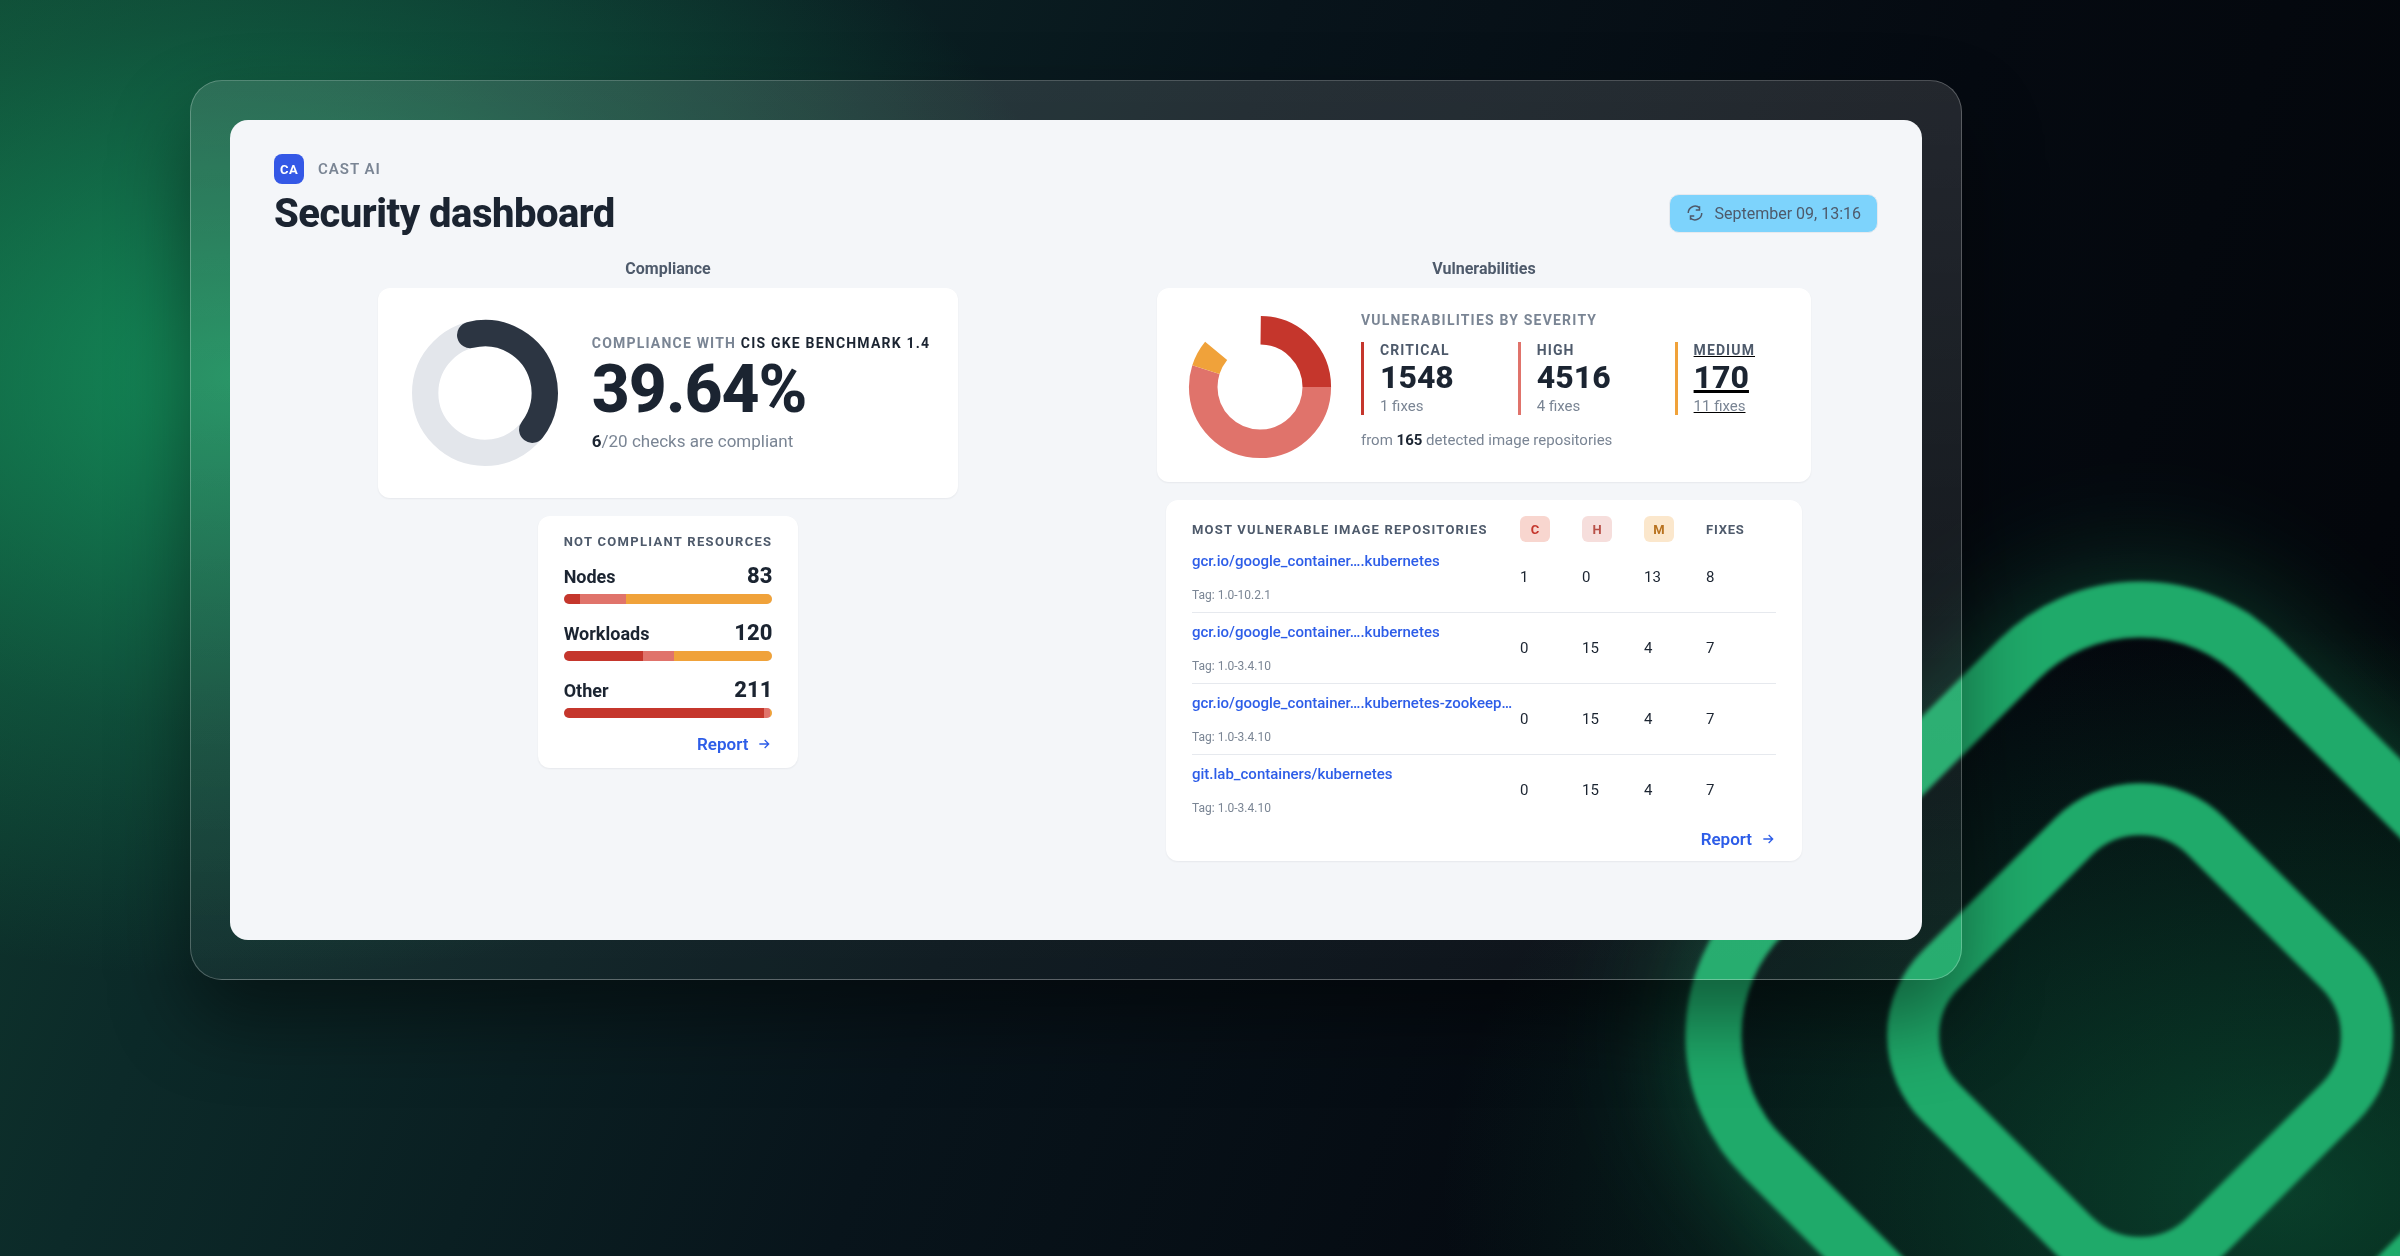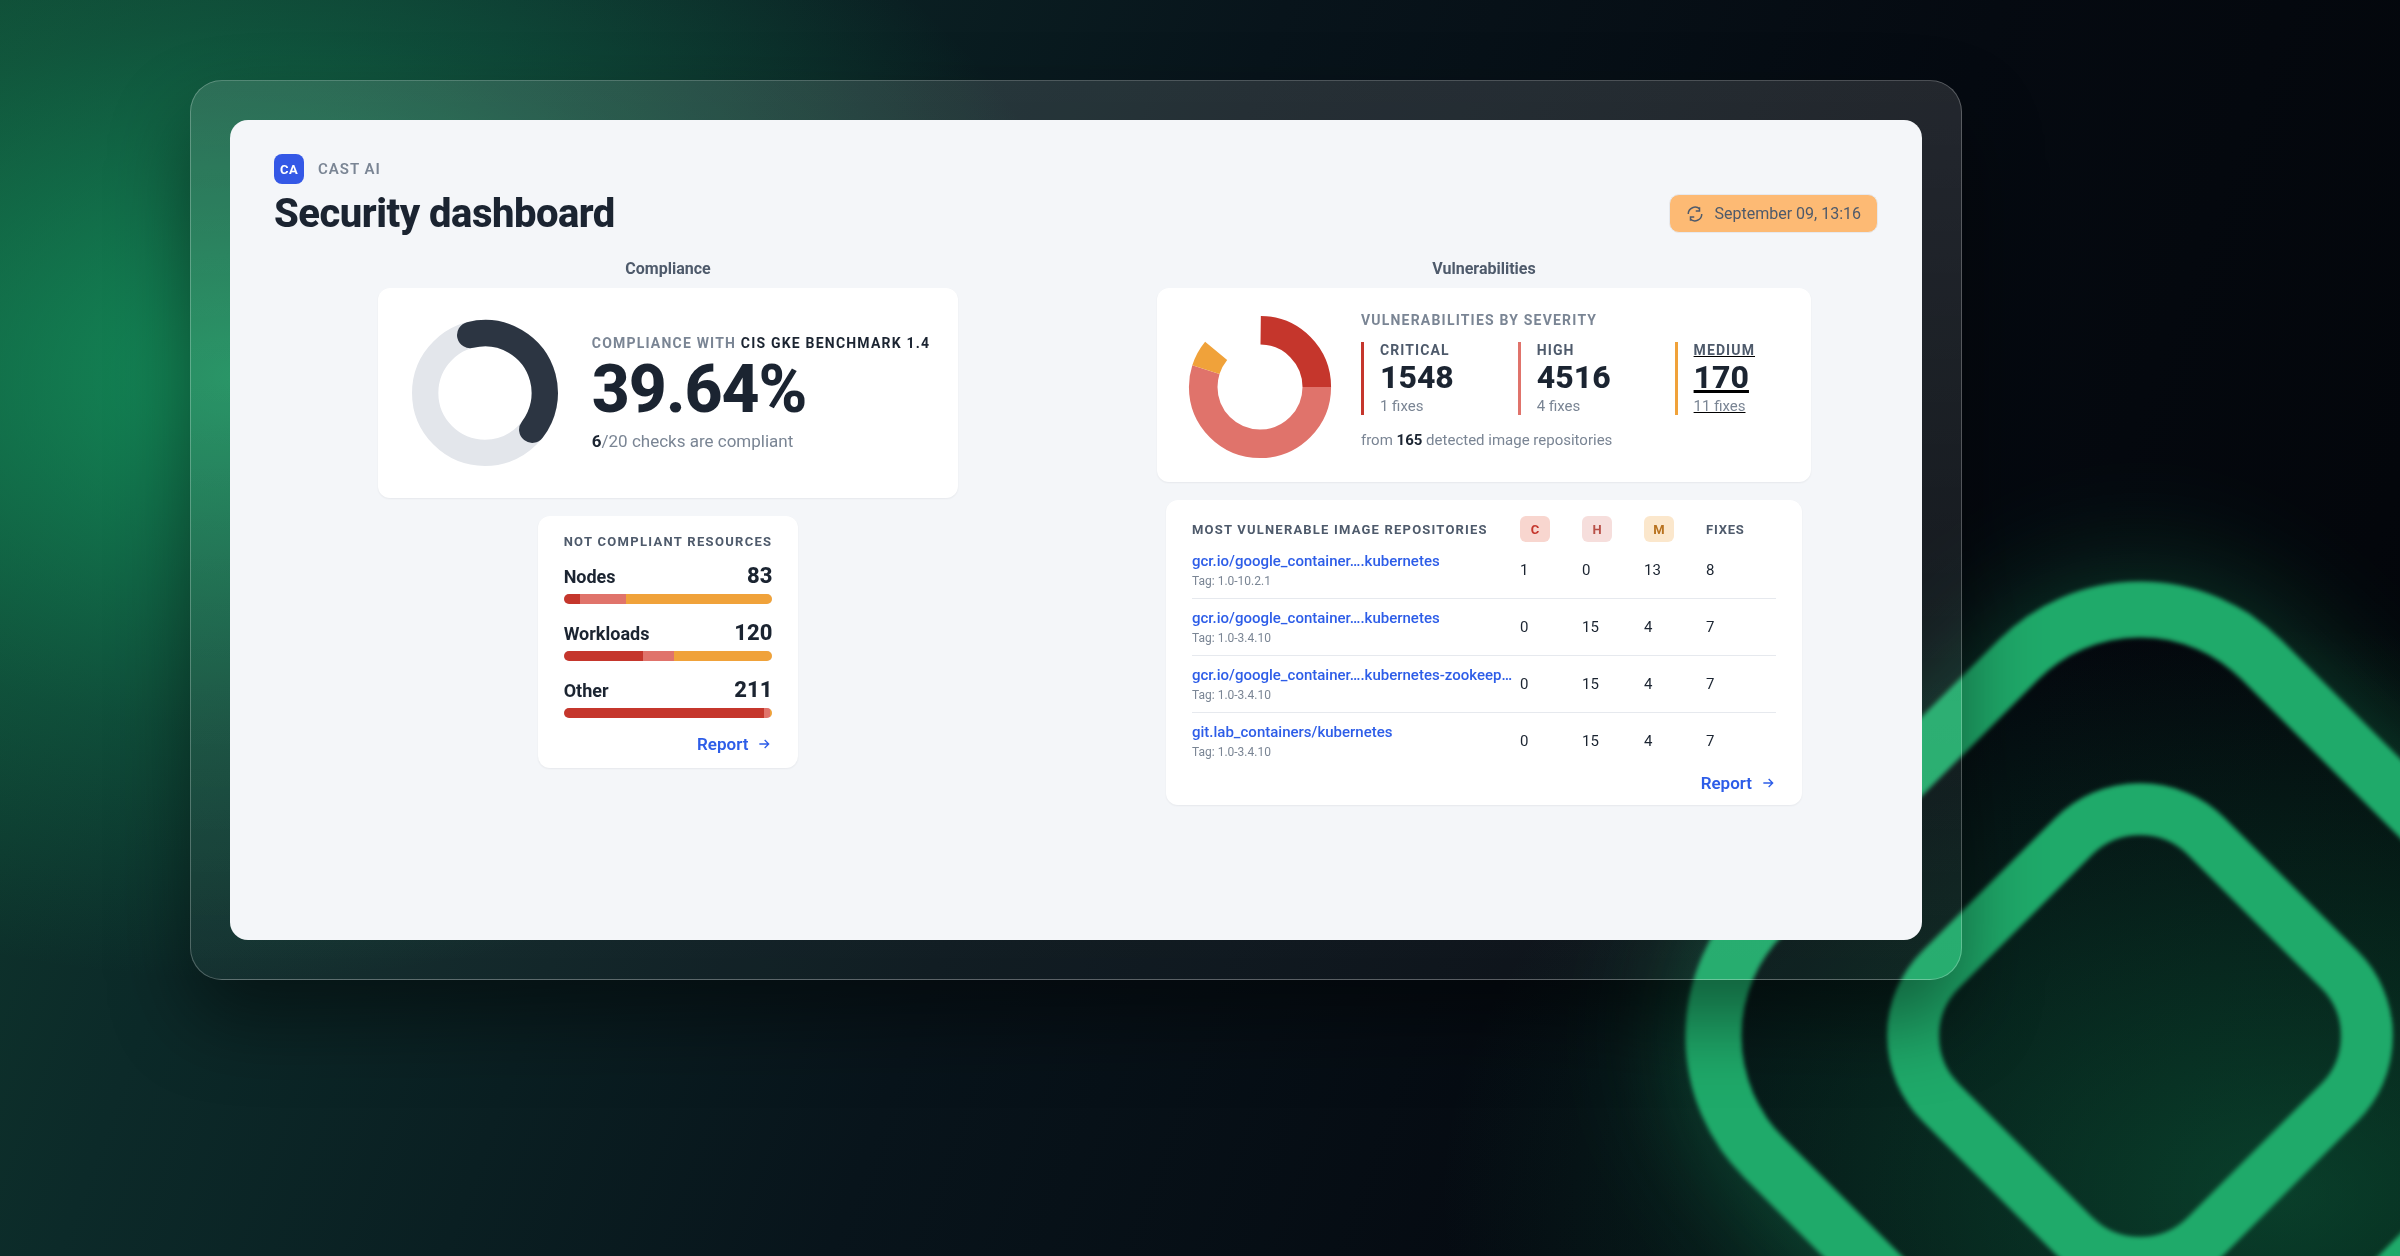--- a/index.html
+++ b/index.html
@@ -66,23 +66,23 @@
   .brand-badge{
     width:30px;height:30px;border-radius:8px;background:#3458e6;
     color:#fff;font-size:13px;font-weight:700;display:flex;align-items:center;justify-content:center;
     letter-spacing:.5px;
   }
   .brand-name{font-size:15px;letter-spacing:1px;color:var(--muted);font-weight:600;}
 
   .titlebar{display:flex;align-items:center;justify-content:space-between;margin:2px 0 20px;}
   .page-title{font-size:40px;font-weight:800;color:var(--ink);letter-spacing:-.5px;}
   .refresh{
-    display:flex;align-items:flex-end;gap:10px;
+    display:flex;align-items:flex-start;gap:10px;
     border:1px solid var(--line);border-radius:10px;
-    padding:9px 16px;background:#fdba74;color:var(--ink-soft);font-size:16px;
+    padding:9px 16px;background:#7dd3fc;color:var(--ink-soft);font-size:16px;
     cursor:pointer;
   }
   .refresh svg{width:18px;height:18px;stroke:var(--ink-soft);stroke-width:2;fill:none;}
 
   .cols{display:flex;gap:28px;}
   .col{flex:1;min-width:0;display:flex;flex-direction:column;align-items:center;}
   .sec-label{font-size:16px;font-weight:700;color:var(--ink-soft);margin:2px 0 10px;}
 
   .card{
     background:var(--card);border-radius:12px;
@@ -144,21 +144,21 @@
     display:flex;align-items:center;justify-content:center;
   }
   .badge.c{background:var(--crit-soft);color:var(--crit);}
   .badge.h{background:var(--high-soft);color:#b85048;}
   .badge.m{background:var(--med-soft);color:#b8721f;}
   .col-fix{width:60px;font-size:13px;font-weight:700;color:var(--ink-soft);letter-spacing:.8px;text-align:left;}
   .repo-cols{display:grid;grid-template-columns:1fr 54px 54px 54px 70px;align-items:center;gap:8px;}
   .repo-row{border-top:1px solid var(--line);padding:10px 0;}
   .repo-row:first-of-type{border-top:none;}
   .repo-name{color:var(--accent);font-size:15px;font-weight:500;white-space:nowrap;overflow:hidden;text-overflow:ellipsis;}
-  .repo-tag{color:var(--muted);font-size:12px;margin-top:4px;}
+  .repo-tag{color:var(--muted);font-size:12px;margin-top:18px;}
   .num{font-size:15px;color:var(--ink);}
 </style>
 </head>
 <body>
 
 <div class="bgshape"></div>
 
 <div class="glass">
   <div class="panel">
 

